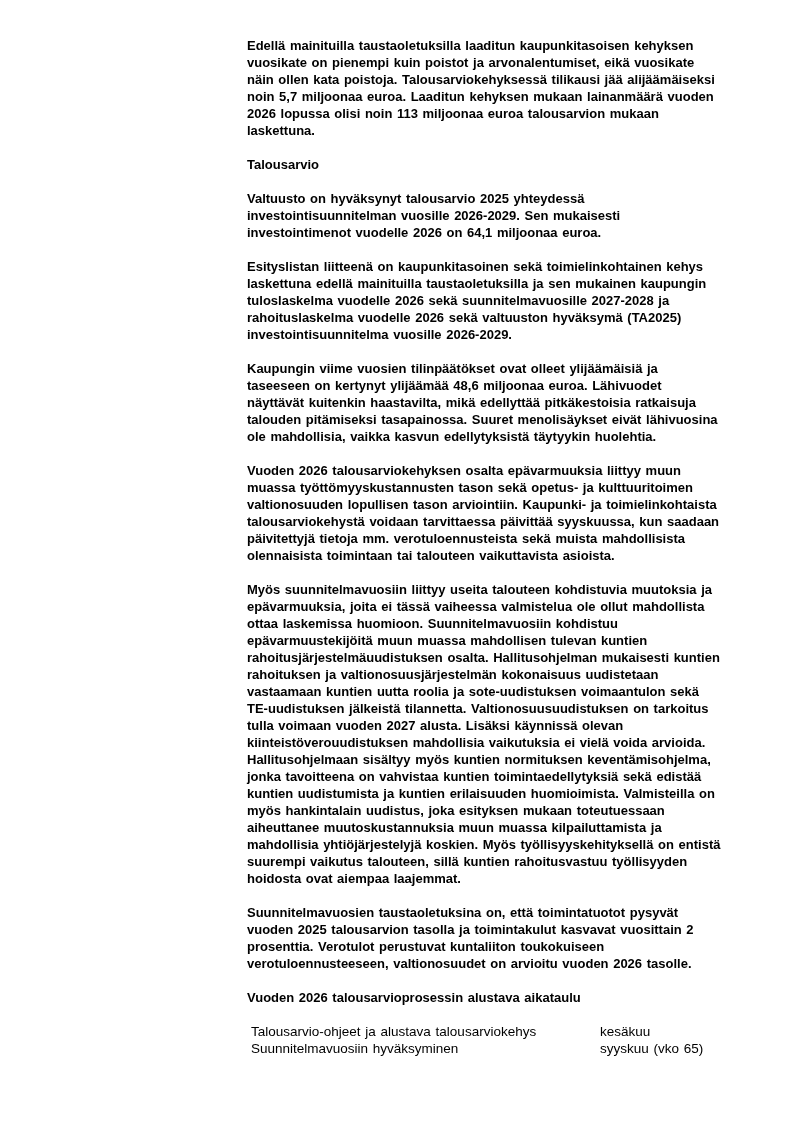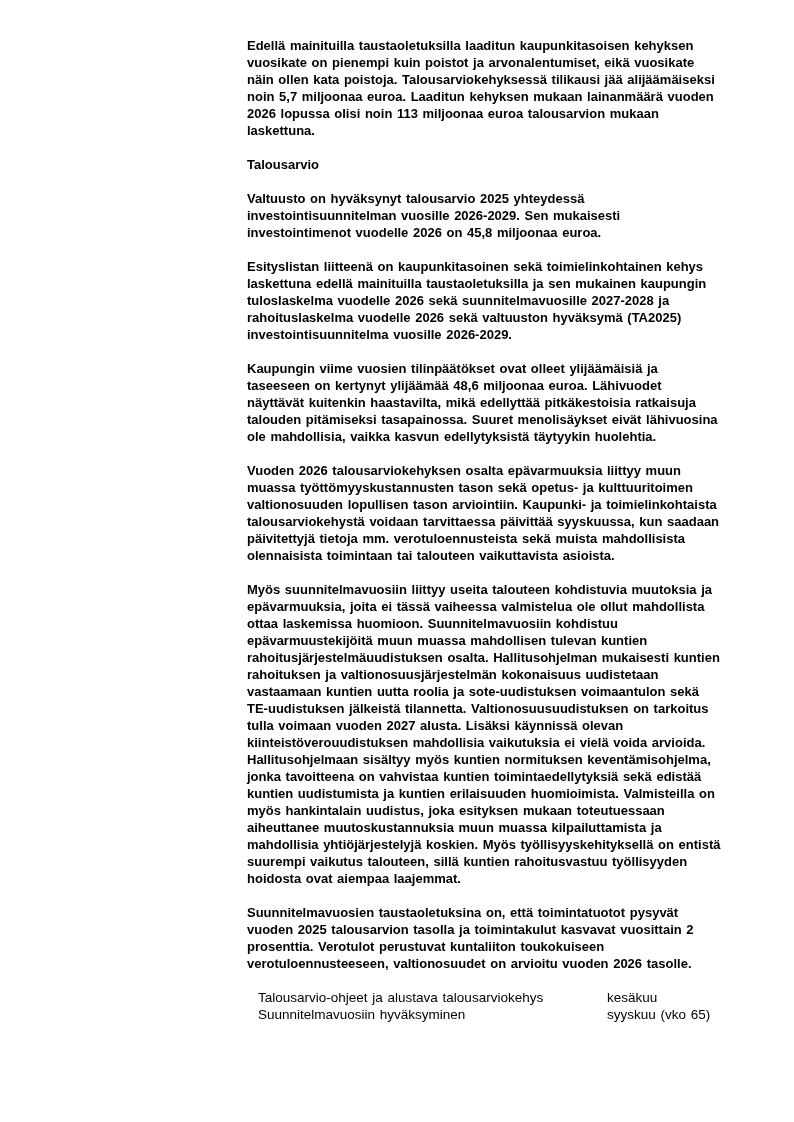--- a/index.html
+++ b/index.html
@@ -26,21 +26,21 @@
     word-spacing: 1px;
   }
   .block {
     margin: 0 0 17px 0;
     padding: 0;
     font-weight: bold;
     font-size: 13px;
     line-height: 17px;
     white-space: pre-line;
   }
-  .schedule { margin: 11px; }
+  .schedule { margin: 4px; }
   .schedule-row {
     display: flex;
     align-items: baseline;
   }
   .schedule-item {
     flex: 0 0 349px;
     white-space: nowrap;
   }
   .schedule-date {
     white-space: nowrap;
@@ -56,21 +56,21 @@
 vuosikate on pienempi kuin poistot ja arvonalentumiset, eikä vuosikate
 näin ollen kata poistoja. Talousarviokehyksessä tilikausi jää alijäämäiseksi
 noin 5,7 miljoonaa euroa. Laaditun kehyksen mukaan lainanmäärä vuoden
 2026 lopussa olisi noin 113 miljoonaa euroa talousarvion mukaan
 laskettuna.</p>
 
     <h2 class="block">Talousarvio</h2>
 
     <p class="block">Valtuusto on hyväksynyt talousarvio 2025 yhteydessä
 investointisuunnitelman vuosille 2026-2029. Sen mukaisesti
-investointimenot vuodelle 2026 on 45,8 miljoonaa euroa.</p>
+investointimenot vuodelle 2026 on 64,1 miljoonaa euroa.</p>
 
     <p class="block">Esityslistan liitteenä on kaupunkitasoinen sekä toimielinkohtainen kehys
 laskettuna edellä mainituilla taustaoletuksilla ja sen mukainen kaupungin
 tuloslaskelma vuodelle 2026 sekä suunnitelmavuosille 2027-2028 ja
 rahoituslaskelma vuodelle 2026 sekä valtuuston hyväksymä (TA2025)
 investointisuunnitelma vuosille 2026-2029.</p>
 
 
     <p class="block">Kaupungin viime vuosien tilinpäätökset ovat olleet ylijäämäisiä ja
 taseeseen on kertynyt ylijäämää 48,6 miljoonaa euroa. Lähivuodet
@@ -102,20 +102,21 @@
 aiheuttanee muutoskustannuksia muun muassa kilpailuttamista ja
 mahdollisia yhtiöjärjestelyjä koskien. Myös työllisyyskehityksellä on entistä
 suurempi vaikutus talouteen, sillä kuntien rahoitusvastuu työllisyyden
 hoidosta ovat aiempaa laajemmat.</p>
 
     <p class="block">Suunnitelmavuosien taustaoletuksina on, että toimintatuotot pysyvät
 vuoden 2025 talousarvion tasolla ja toimintakulut kasvavat vuosittain 2
 prosenttia. Verotulot perustuvat kuntaliiton toukokuiseen
 verotuloennusteeseen, valtionosuudet on arvioitu vuoden 2026 tasolle.</p>
 
+    <h2 class="block">Vuoden 2026 talousarvioprosessin alustava aikataulu</h2>
 
     <div class="schedule">
       <div class="schedule-row">
         <span class="schedule-item">Talousarvio-ohjeet ja alustava talousarviokehys</span>
         <span class="schedule-date">kesäkuu</span>
       </div>
       <div class="schedule-row">
         <span class="schedule-item">Suunnitelmavuosiin hyväksyminen</span>
         <span class="schedule-date">syyskuu (vko 65)</span>
       </div>

